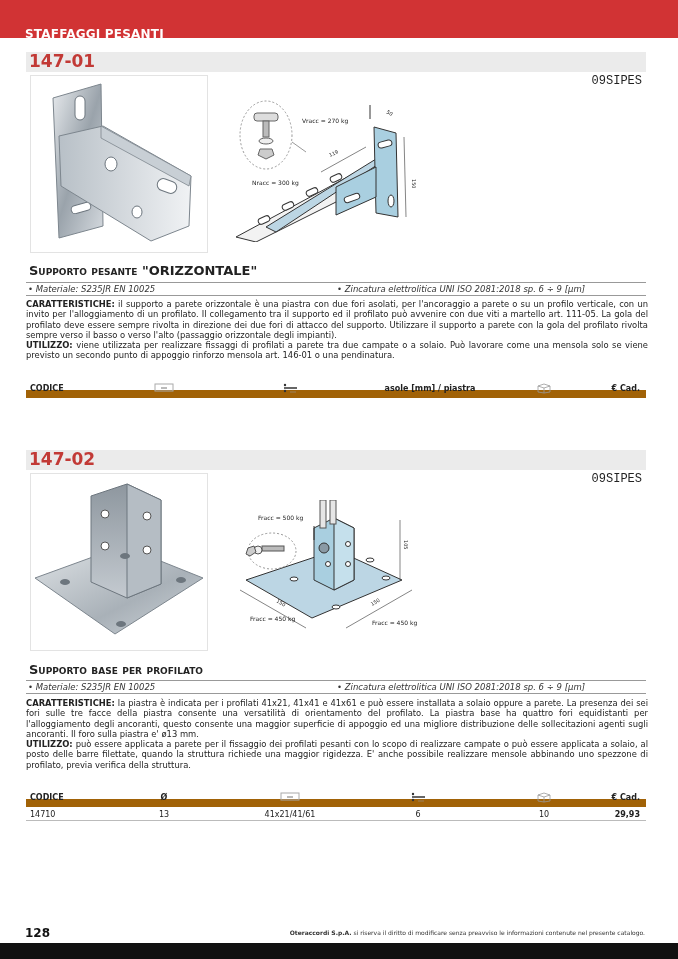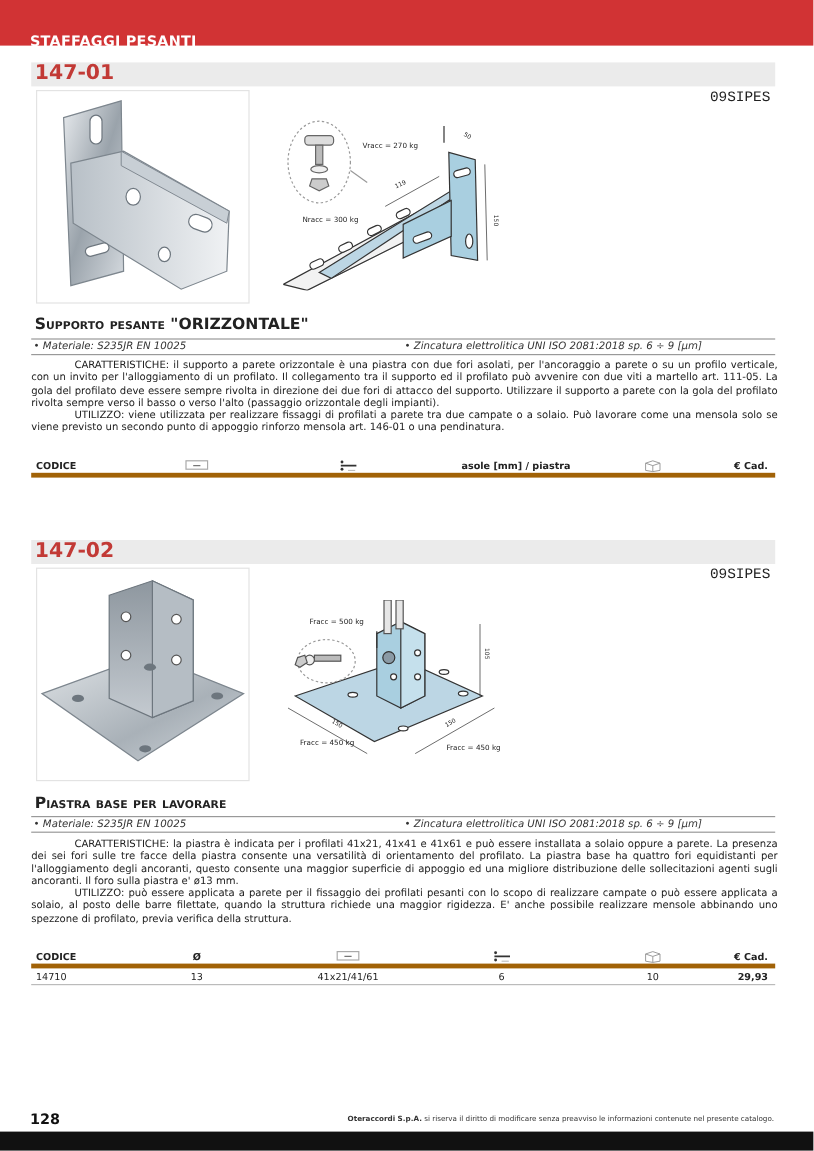--- a/index.html
+++ b/index.html
@@ -8,23 +8,23 @@
   .topbar .title { position: absolute; left: 25px; top: 27px; color: #fff; font-size: 12px; font-weight: bold; letter-spacing: 0.2px; }
   .code-bar { position: absolute; left: 26px; width: 620px; height: 20px; background: #ebebeb; }
   .code-bar .code { position: absolute; left: 3px; top: -1px; color: #c23a36; font-size: 17px; font-weight: bold; }
   .supplier { position: absolute; right: 36px; font-size: 12px; color: #222; font-family: Liberation Mono, monospace; }
   .photo { position: absolute; left: 30px; width: 178px; height: 178px; border: 1px solid #e3e3e3; background: #fff; }
   .drawing { position: absolute; }
   .prod-title { position: absolute; left: 29px; font-size: 13px; font-weight: bold; color: #222; font-variant: small-caps; }
   .spec-row { position: absolute; left: 26px; width: 620px; height: 14px; border-top: 1px solid #999; border-bottom: 1px solid #999; font-size: 8.5px; color: #333; }
   .spec-row span { position: absolute; top: 1px; font-style: italic; }
   .desc { position: absolute; left: 26px; width: 622px; font-size: 8.4px; line-height: 10.3px; color: #222; text-align: justify; }
-  .desc b { font-weight: normal; margin-left: 36px; }
+  .desc b { font-weight: bold; }
   .tbl { position: absolute; left: 26px; width: 620px; font-size: 8px; }
-  .tbl .hdr { position: relative; height: 18px; border-bottom: 4px solid #a16207; }
+  .tbl .hdr { position: relative; height: 18px; border-bottom: 8px solid #a16207; }
   .tbl .row { position: relative; height: 14px; border-bottom: 1px solid #bbb; }
   .tbl .cell { position: absolute; top: 3px; }
   .tbl .hdr .cell { font-weight: bold; top: 4px; }
   .c { transform: translateX(-50%); }
   .r { right: 6px; }
   .footer-pg { position: absolute; left: 25px; top: 926px; font-size: 12px; font-weight: bold; color: #111; }
   .footer-note { position: absolute; right: 33px; top: 929px; font-size: 6px; color: #333; }
   .footer-note b { font-weight: bold; }
   .bottombar { position: absolute; left: 0; top: 943px; width: 678px; height: 16px; background: #111; }
 </style>
@@ -192,21 +192,21 @@
     <line x1="176" y1="90" x2="110" y2="128" stroke="#333" stroke-width="0.6"></line>
     <text x="22" y="20" font-size="6" fill="#222">Fracc = 500 kg</text>
     <text x="14" y="121" font-size="6" fill="#222">Fracc = 450 kg</text>
     <text x="136" y="125" font-size="6" fill="#222">Fracc = 450 kg</text>
     <text x="168" y="40" font-size="5" fill="#222" transform="rotate(90 168 40)">105</text>
     <text x="40" y="102" font-size="5" fill="#222" transform="rotate(30 40 102)">150</text>
     <text x="136" y="106" font-size="5" fill="#222" transform="rotate(-30 136 106)">150</text>
   </svg>
 </div>
 
-<div class="prod-title" style="top:662px;">Piastra base per lavorare</div>
+<div class="prod-title" style="top:662px;">Supporto base per profilato</div>
 <div class="spec-row" style="top:680px;">
   <span style="left:2px;">• Materiale: S235JR EN 10025</span>
   <span style="left:311px;">• Zincatura elettrolitica UNI ISO 2081:2018 sp. 6 ÷ 9 [µm]</span>
 </div>
 <div class="desc" style="top:698px;">
   <p><b>CARATTERISTICHE:</b><span> la piastra è indicata per i profilati 41x21, 41x41 e 41x61 e può essere installata a solaio oppure a parete. La presenza dei sei fori sulle tre facce della piastra consente una versatilità  di orientamento del profilato. La piastra base ha quattro fori equidistanti per l'alloggiamento degli ancoranti, questo consente una maggior superficie di appoggio ed una migliore distribuzione delle sollecitazioni agenti sugli ancoranti. Il foro sulla piastra e' ø13 mm.</span></p>
   <p><b>UTILIZZO:</b><span> può essere applicata a parete per il fissaggio dei profilati pesanti con lo scopo di realizzare campate o può essere applicata a solaio, al posto delle barre filettate, quando la struttura richiede una maggior rigidezza. E' anche possibile realizzare mensole abbinando uno spezzone di profilato, previa verifica della struttura.</span></p>
 </div>
 
 <div class="tbl" style="top:789px;">

